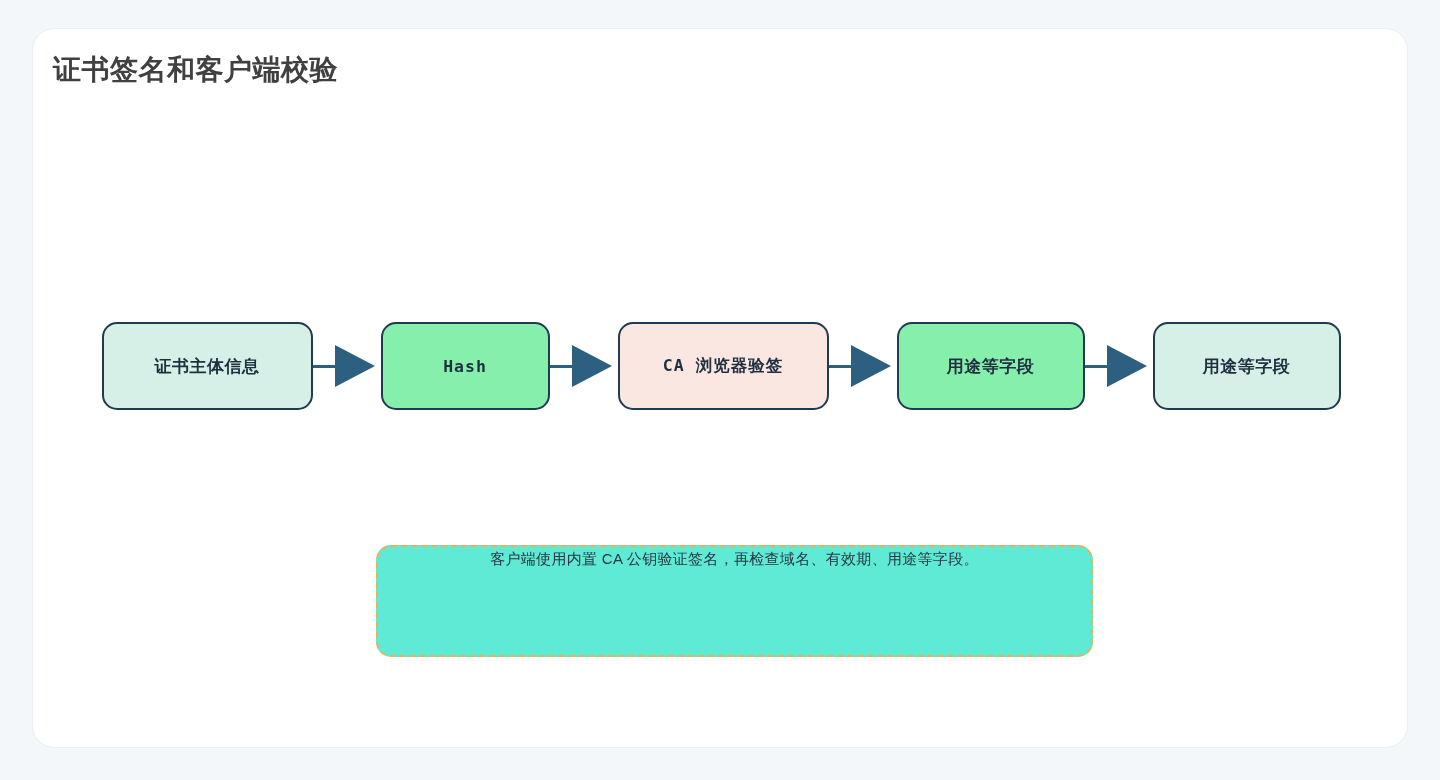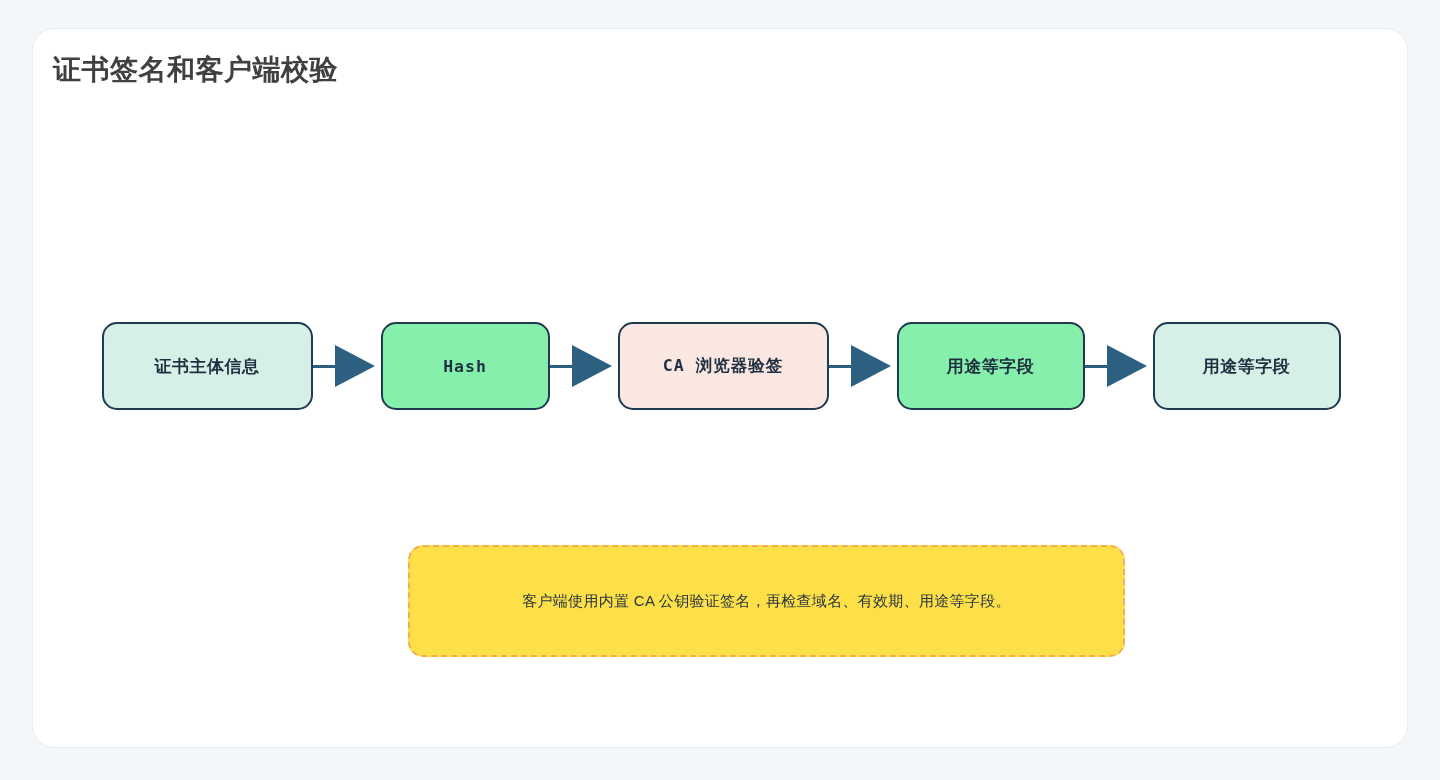--- a/index.html
+++ b/index.html
@@ -99,30 +99,30 @@
     width: 0;
     height: 0;
     border-top: 21px solid transparent;
     border-bottom: 21px solid transparent;
     border-left: 40px solid #2c5f80;
   }
 
   
   .note {
     position: absolute;
-    left: 375px;
+    left: 343px;
     top: 516px;
     width: 717px;
     height: 112px;
     box-sizing: border-box;
-    background: #fde047;
+    background: #5eead4;
     border: 2.5px dashed #f2ad55;
     border-radius: 15px;
     display: flex;
-    align-items: center;
+    align-items: flex-start;
     justify-content: center;
     text-align: center;
   }
   .note-text {
     font-size: 15px;
     color: #2a3642;
     line-height: 1.6;
     padding: 0 24px;
     letter-spacing: 0.3px;
   }

